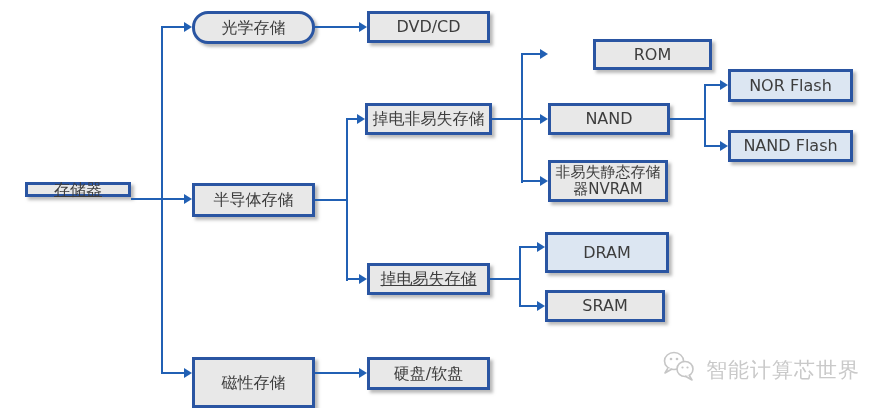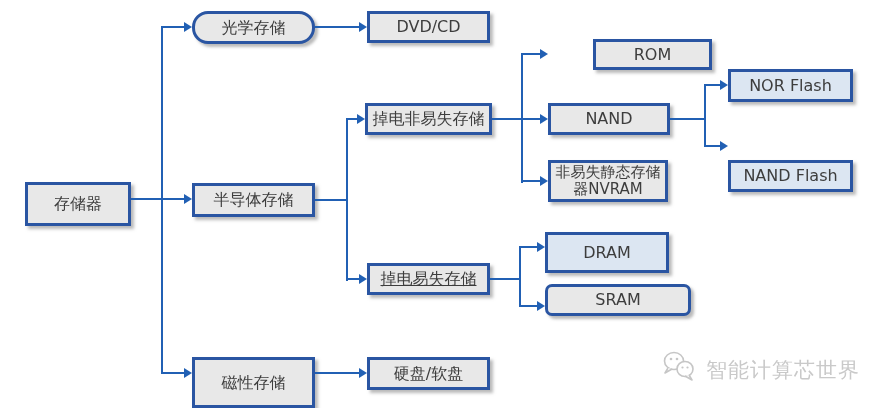--- a/index.html
+++ b/index.html
@@ -26,35 +26,35 @@
   }
   .node.alt{background:var(--fill-alt);}
   .line{position:absolute;background:var(--line);}
   .arrow{
     position:absolute;width:0;height:0;
     border-top:5px solid transparent;
     border-bottom:5px solid transparent;
     border-left:8px solid var(--line);
   }
   
-  .n-root{left:25px;top:182px;width:106px;height:44px;}
+  .n-root{left:25px;top:182px;width:106px;height:15px;text-decoration:underline;}
   .n-optical{left:192px;top:11px;width:123px;height:33px;border-radius:16px;}
   .n-dvd{left:367px;top:11px;width:123px;height:32px;}
   .n-semi{left:192px;top:183px;width:123px;height:34px;}
   .n-magnetic{left:192px;top:357px;width:123px;height:51px;}
   .n-hdd{left:367px;top:357px;width:123px;height:33px;}
   .n-nonvol{left:365px;top:103px;width:127px;height:32px;}
   .n-vol{left:367px;top:263px;width:123px;height:32px;text-decoration:underline;}
   .n-rom{left:548px;top:39px;width:119px;height:31px;margin-left:45px;}
   .n-flash{left:548px;top:103px;width:122px;height:32px;}
   .n-nvram{left:548px;top:160px;width:120px;height:42px;font-size:15px;line-height:1.15;}
   .n-dram{left:545px;top:232px;width:124px;height:41px;}
-  .n-sram{left:545px;top:284px;width:146px;height:32px;border-radius:7px;}
+  .n-sram{left:545px;top:290px;width:120px;height:32px;}
   .n-nor{left:728px;top:69px;width:125px;height:33px;}
-  .n-nand{left:728px;top:130px;width:125px;height:32px;margin-top:30px;}
+  .n-nand{left:728px;top:130px;width:125px;height:32px;}
   
   .watermark{
     position:absolute;left:660px;top:348px;
     display:flex;align-items:center;gap:6px;
   }
   .watermark .wm-text{
     font-size:21px;color:#c9c9c9;letter-spacing:1px;
     text-shadow:1px 1px 1px #ffffff;
     white-space:nowrap;
   }

